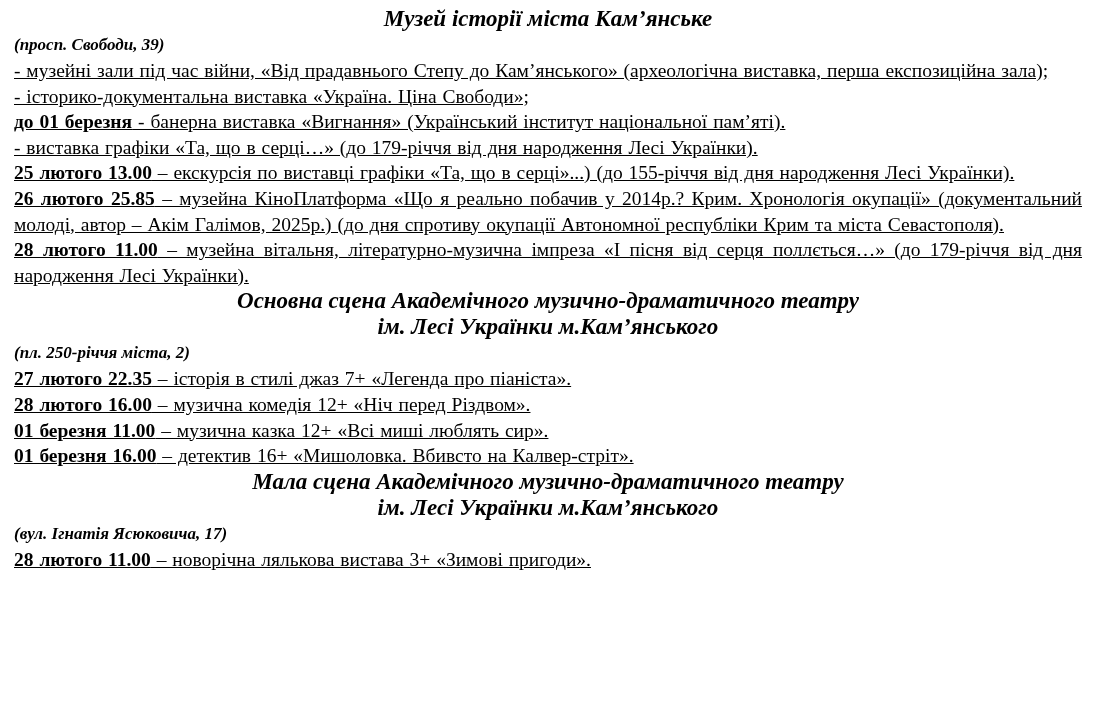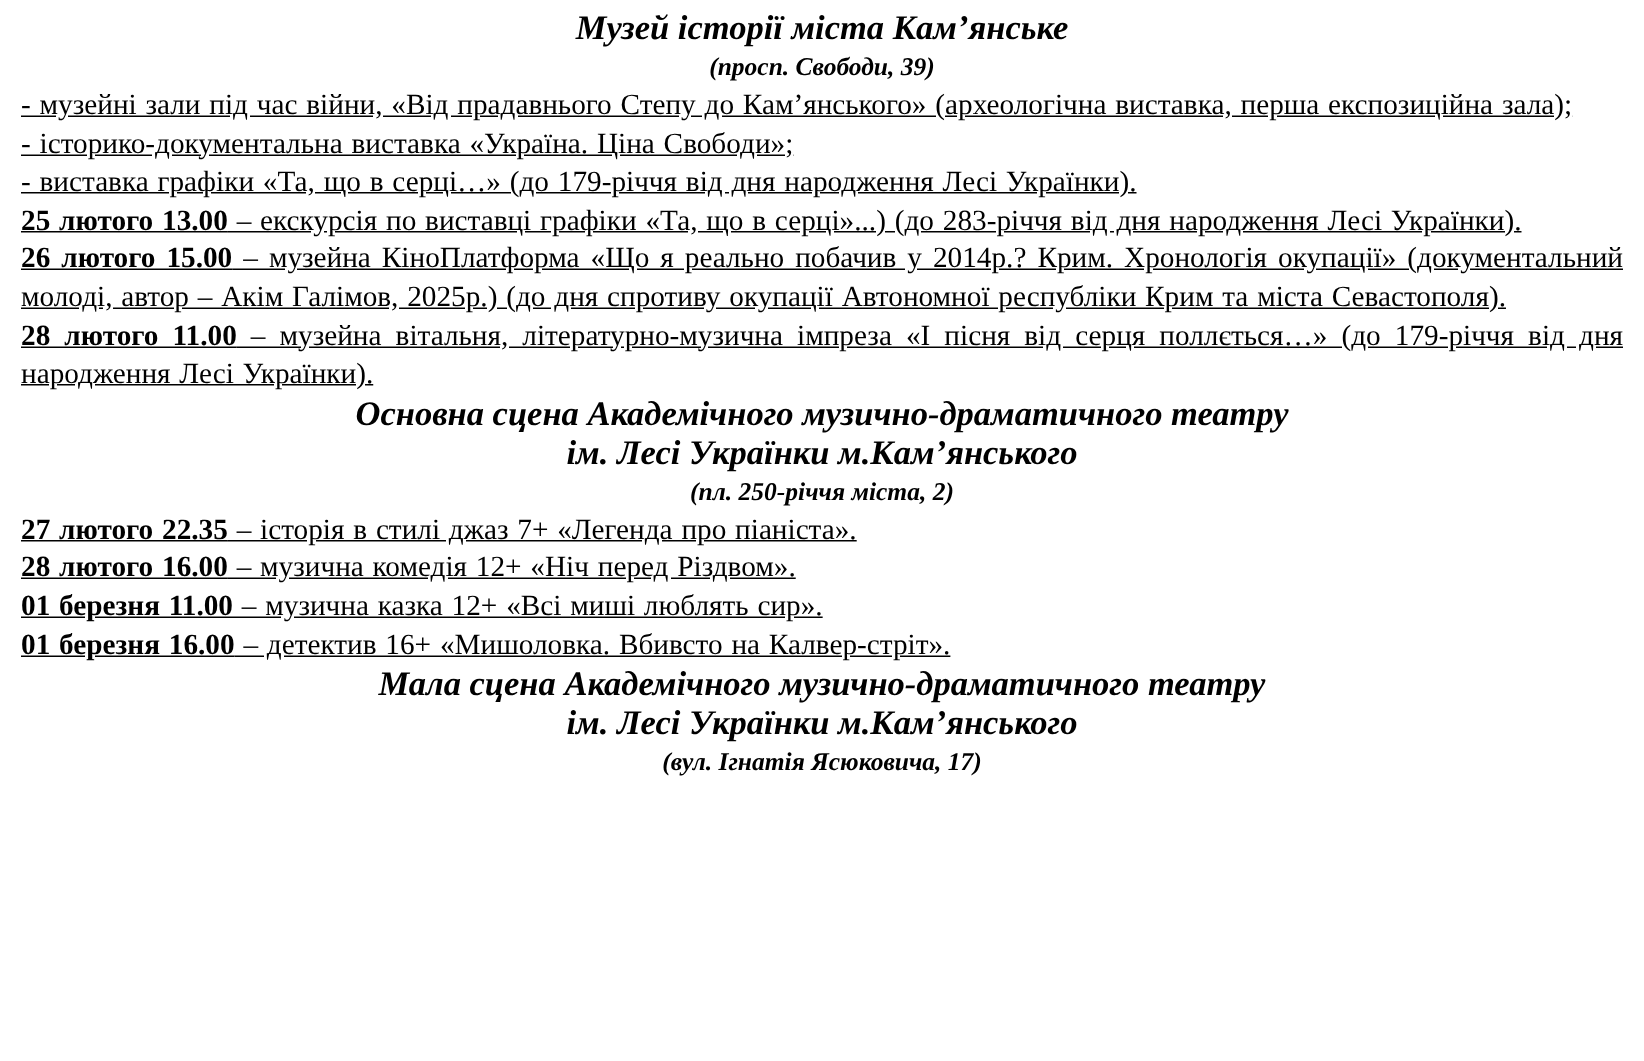--- a/index.html
+++ b/index.html
@@ -22,21 +22,21 @@
     line-height: 26px;
     font-weight: bold;
     font-style: italic;
     text-align: center;
   }
   .h-sub {
     font-size: 17px;
     line-height: 26px;
     font-weight: bold;
     font-style: italic;
-    text-align: center;
+    text-align: left;
   }
   .para {
     margin: 0;
     font-size: 19.5px;
     line-height: 25.6px;
     text-align: justify;
     word-spacing: 1px;
     text-decoration: underline;
   }
   .para .dt {
@@ -48,40 +48,42 @@
 
 <div class="page">
 
   <div class="h-main">Музей історії міста Кам’янське</div>
   <div class="h-sub">(просп. Свободи, 39)</div>
 
   <p class="para"><span>- музейні зали під час війни, «Від прадавнього Степу до Кам’янського» (археологічна виставка, перша експозиційна зала);</span></p>
 
   <p class="para"><span>- історико-документальна виставка «Україна. Ціна Свободи»;</span></p>
 
+  <p class="para"><span class="dt">до 01 березня</span><span> - банерна виставка «Вигнання» (Український інститут національної пам’яті).</span></p>
 
   <p class="para"><span>- виставка графіки «Та, що в серці…» (до 179-річчя від дня народження Лесі Українки).</span></p>
 
-  <p class="para"><span class="dt">25 лютого 13.00</span><span> – екскурсія по виставці графіки «Та, що в серці»...) (до 283-річчя від дня народження Лесі Українки).</span></p>
+  <p class="para"><span class="dt">25 лютого 13.00</span><span> – екскурсія по виставці графіки «Та, що в серці»...) (до 155-річчя від дня народження Лесі Українки).</span></p>
 
 
-  <p class="para"><span class="dt">26 лютого 15.00</span><span> – музейна КіноПлатформа «Що я реально побачив у 2014р.? Крим. Хронологія окупації» (документальний молоді, автор – Акім Галімов, 2025р.) (до дня спротиву окупації Автономної республіки Крим та міста Севастополя).</span></p>
+  <p class="para"><span class="dt">26 лютого 25.85</span><span> – музейна КіноПлатформа «Що я реально побачив у 2014р.? Крим. Хронологія окупації» (документальний молоді, автор – Акім Галімов, 2025р.) (до дня спротиву окупації Автономної республіки Крим та міста Севастополя).</span></p>
 
   <p class="para"><span class="dt">28 лютого 11.00</span><span> – музейна вітальня, літературно-музична імпреза «І пісня від серця поллється…» (до 179-річчя від дня народження Лесі Українки).</span></p>
 
   <div class="h-main">Основна сцена Академічного музично-драматичного театру</div>
   <div class="h-main">ім. Лесі Українки м.Кам’янського</div>
   <div class="h-sub">(пл. 250-річчя міста, 2)</div>
 
   <p class="para"><span class="dt">27 лютого 22.35</span><span> – історія в стилі джаз 7+ «Легенда про піаніста».</span></p>
 
   <p class="para"><span class="dt">28 лютого 16.00</span><span> – музична комедія 12+ «Ніч перед Різдвом».</span></p>
 
   <p class="para"><span class="dt">01 березня 11.00</span><span> – музична казка 12+ «Всі миші люблять сир».</span></p>
 
   <p class="para"><span class="dt">01 березня 16.00</span><span> – детектив 16+ «Мишоловка. Вбивсто на Калвер-стріт».</span></p>
 
   <div class="h-main">Мала сцена Академічного музично-драматичного театру</div>
   <div class="h-main">ім. Лесі Українки м.Кам’янського</div>
   <div class="h-sub">(вул. Ігнатія Ясюковича, 17)</div>
 
+  <p class="para"><span class="dt">28 лютого 11.00</span><span> – новорічна лялькова вистава 3+ «Зимові пригоди».</span></p>
 
 </div>
 
 </body></html>

